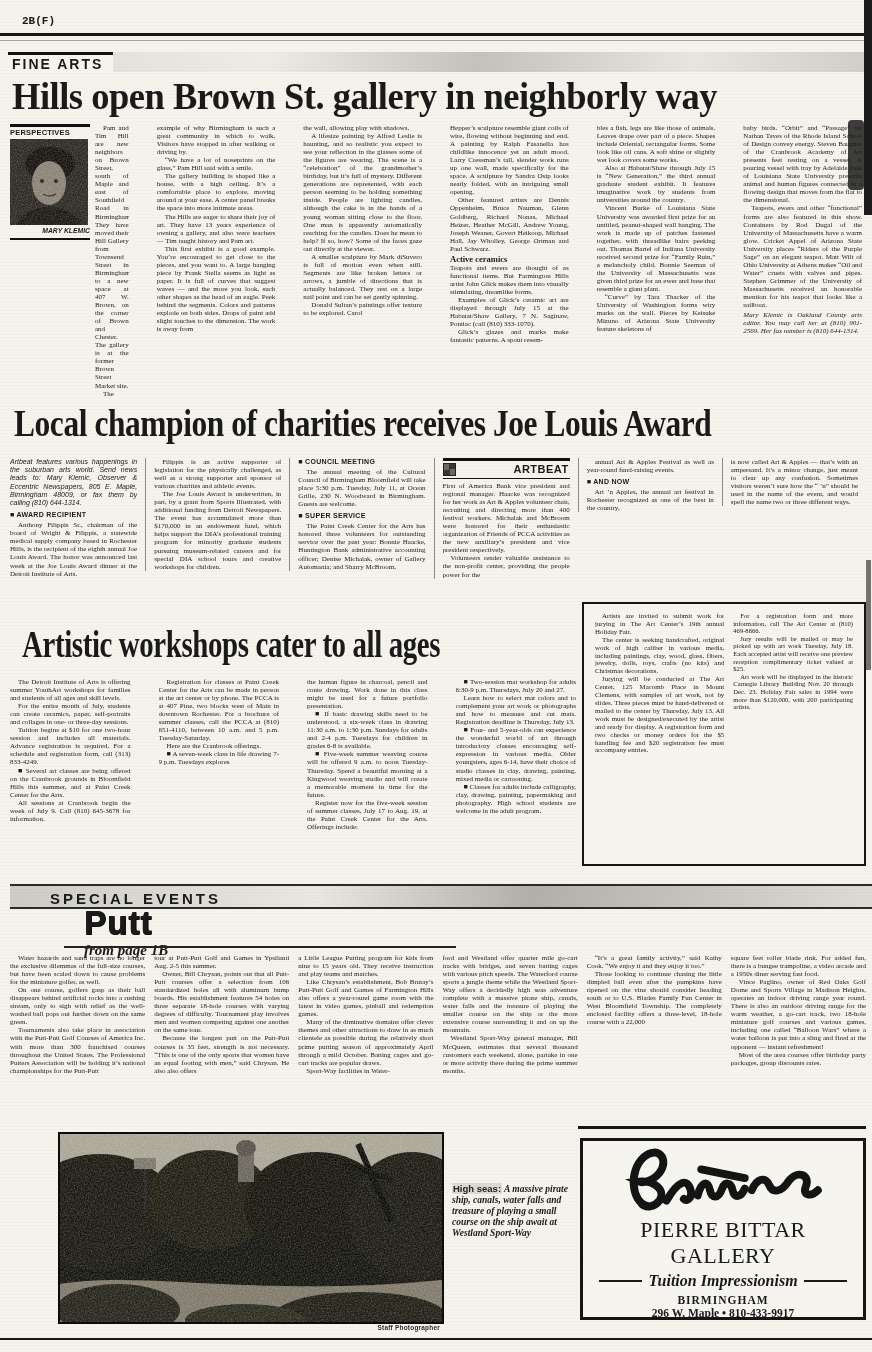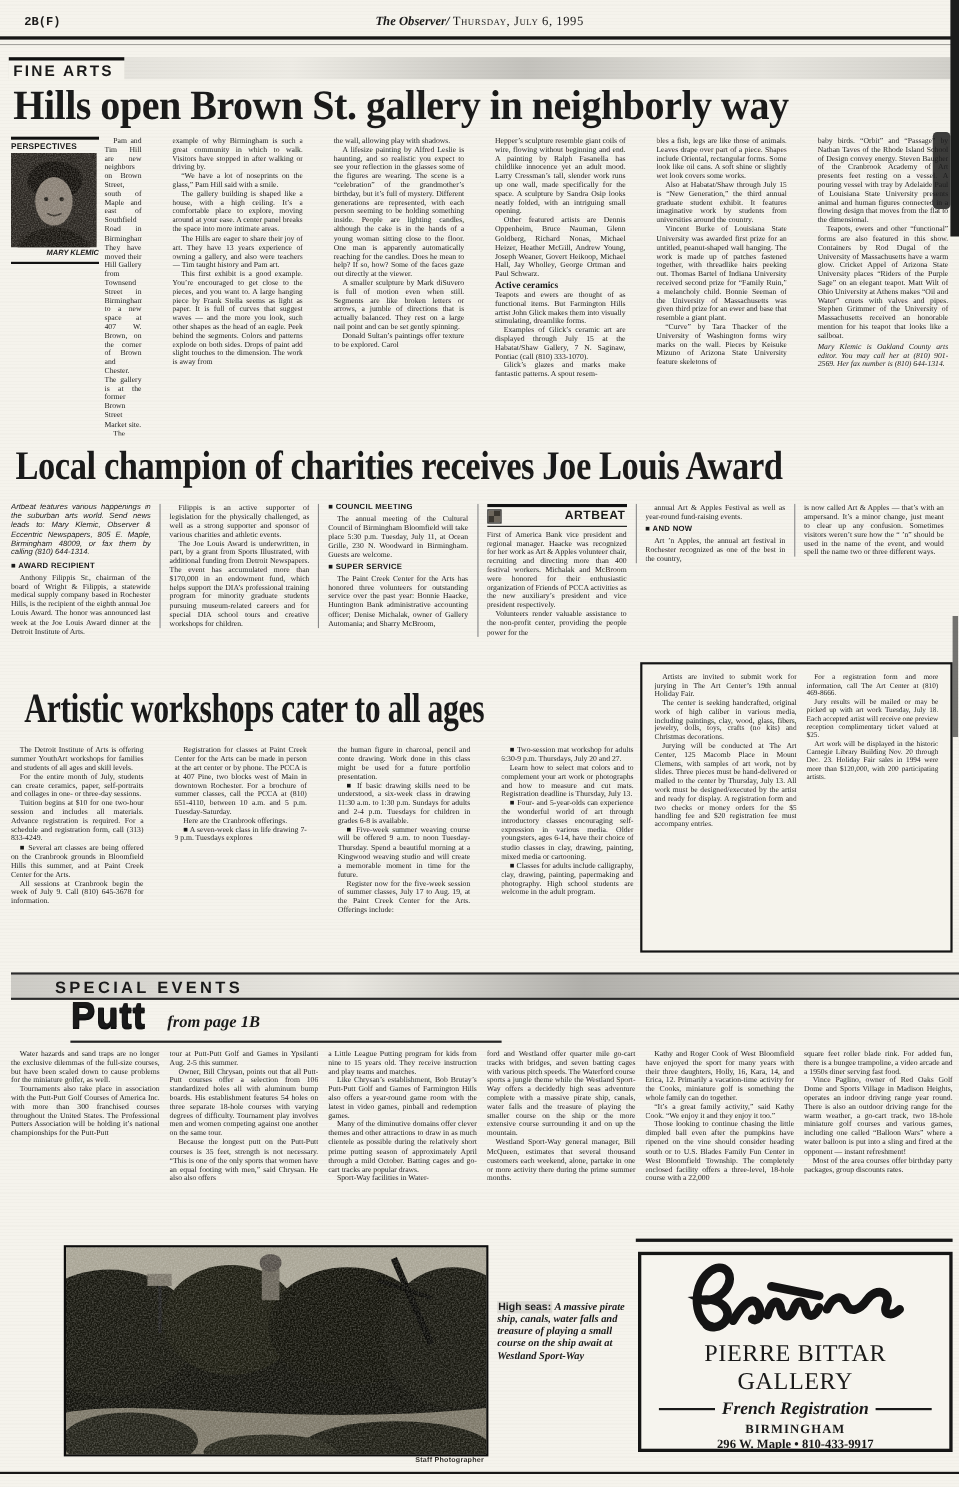--- a/index.html
+++ b/index.html
@@ -59,21 +59,21 @@
   
   .hbox{border:2px solid #141414;background:#f5f3ec;padding:8px 11px;overflow:hidden;}
   .hbox .hh{font-style:italic;font-weight:bold;font-size:30px;line-height:35px;letter-spacing:-.5px;margin:2px 0 6px;}
   .hbox .hcols{display:flex;gap:9px;}
   .hbox .hcol{flex:1.08 1 0;font-size:6.9px;line-height:7.9px;text-align:justify;overflow:hidden;}
   .hbox .hcolB{flex:1 1 0;font-size:6.6px;line-height:7.6px;}
   .hbox p{margin:0;text-indent:7px;}
   .pullquote{font-family:"Liberation Sans",sans-serif;font-weight:bold;font-size:10px;line-height:11.5px;text-align:left;
     border-bottom:2px solid #111;padding-bottom:6px;margin-bottom:5px;text-indent:0 !important;}
   
-  .putt-h{display:flex;align-items:baseline;}
+  .putt-h{display:flex;align-items:baseline;flex-direction:column;}
   .putt-word{font-family:"Liberation Sans",sans-serif;font-weight:bold;font-size:33px;letter-spacing:1px;
     text-shadow:1px 0 #111, 0 1px #111, 1px 1px #111;}
   .putt-cont{font-style:italic;font-weight:bold;font-size:15px;margin-left:20px;}
   
   .caption{font-size:9.5px;line-height:11px;font-style:italic;font-weight:bold;text-align:left;}
   .cap-lead{font-family:"Liberation Sans",sans-serif;font-style:normal;font-weight:bold;color:#222;
     background:rgba(40,40,40,.12);padding:0 1px;}
   .credit{font-family:"Liberation Sans",sans-serif;font-weight:bold;font-size:6.5px;color:#2e2c28;letter-spacing:.2px;filter:blur(.3px);text-align:right;}
   
   .adbox{border:3px solid #151515;text-align:center;padding:4px 6px;background:#f6f4ee;}
@@ -85,24 +85,20 @@
   .ad-addr{font-weight:bold;font-size:11.5px;margin-top:1px;}
   .artifact{background:#1c1c1c;}
   img,svg{display:block;}
 </style>
 </head>
 <body>
 
 <div class="page">
 
   <div class="abs pagenum" style="left:22px;top:15px;">2B(F)</div>
-  <div class="abs masthead-center" style="left:0;top:14px;">
-    <span class="paper">The Observer/</span>
-    <span class="date">Thursday, July 6, 1995</span>
-  </div>
   <div class="abs rule" style="left:0;top:33px;width:872px;height:3px;"></div>
   <div class="abs" style="left:0;top:40px;width:872px;height:1px;background:rgba(20,20,20,.35);"></div>
 
   <div class="abs band" style="left:8px;top:52px;width:856px;">
     <span class="lbl">FINE ARTS</span>
   </div>
 
   <div class="abs h1 nowrap" style="left:12px;top:74px;">Hills open Brown St. gallery in neighborly way</div>
 
   <div class="abs cols" style="left:10px;top:124px;width:852px;height:272px;">
@@ -272,39 +268,39 @@
 
   <div class="abs putt-h" style="left:64px;top:904px;">
     <span class="putt-word">Putt</span>
     <span class="putt-cont">from page 1B</span>
   </div>
   <div class="abs" style="left:64px;top:946px;width:392px;height:2px;background:#222;"></div>
 
   <div class="abs cols" style="left:10px;top:954px;width:856px;height:176px;gap:9px;">
     <div class="col">
         <p>Water hazards and sand traps are no longer the exclusive dilemmas of the full-size courses, but have been scaled down to cause problems for the miniature golfer, as well.</p>
+        <p>On one course, golfers gasp as their ball disappears behind artificial rocks into a rushing stream, only to sigh with relief as the well-washed ball pops out further down on the same green.</p>
         <p>Tournaments also take place in association with the Putt-Putt Golf Courses of America Inc. with more than 300 franchised courses throughout the United States. The Professional Putters Association will be holding it’s national championships for the Putt-Putt</p>
       </div>
     <div class="col cont">
         <p>tour at Putt-Putt Golf and Games in Ypsilanti Aug. 2-5 this summer.</p>
         <p>Owner, Bill Chrysan, points out that all Putt-Putt courses offer a selection from 106 standardized holes all with aluminum bump boards. His establishment features 54 holes on three separate 18-hole courses with varying degrees of difficulty. Tournament play involves men and women competing against one another on the same tour.</p>
         <p>Because the longest putt on the Putt-Putt courses is 35 feet, strength is not necessary. “This is one of the only sports that women have an equal footing with men,” said Chrysan. He also also offers</p>
       </div>
     <div class="col cont">
         <p>a Little League Putting program for kids from nine to 15 years old. They receive instruction and play teams and matches.</p>
         <p>Like Chrysan’s establishment, Bob Brutay’s Putt-Putt Golf and Games of Farmington Hills also offers a year-round game room with the latest in video games, pinball and redemption games.</p>
         <p>Many of the diminutive domains offer clever themes and other attractions to draw in as much clientele as possible during the relatively short prime putting season of approximately April through a mild October. Batting cages and go-cart tracks are popular draws.</p>
         <p>Sport-Way facilities in Water-</p>
       </div>
     <div class="col cont">
         <p>ford and Westland offer quarter mile go-cart tracks with bridges, and seven batting cages with various pitch speeds. The Waterford course sports a jungle theme while the Westland Sport-Way offers a decidedly high seas adventure complete with a massive pirate ship, canals, water falls and the treasure of playing the smaller course on the ship or the more extensive course surrounding it and on up the mountain.</p>
         <p>Westland Sport-Way general manager, Bill McQueen, estimates that several thousand customers each weekend, alone, partake in one or more activity there during the prime summer months.</p>
       </div>
     <div class="col">
-        <p>Kathy and Roger Cook of West Bloomfield have enjoyed the sport for many years with their three daughters, Holly, 16, Kara, 14, and Erica, 12. Primarily a vacation-time activity for the Cooks, miniature golf is something the whole family can do together.</p>
         <p>“It’s a great family activity,” said Kathy Cook. “We enjoy it and they enjoy it too.”</p>
         <p>Those looking to continue chasing the little dimpled ball even after the pumpkins have ripened on the vine should consider heading south or to U.S. Blades Family Fun Center in West Bloomfield Township. The completely enclosed facility offers a three-level, 18-hole course with a 22,000</p>
       </div>
     <div class="col cont">
         <p>square feet roller blade rink. For added fun, there is a bungee trampoline, a video arcade and a 1950s diner serving fast food.</p>
         <p>Vince Paglino, owner of Red Oaks Golf Dome and Sports Village in Madison Heights, operates an indoor driving range year round. There is also an outdoor driving range for the warm weather, a go-cart track, two 18-hole miniature golf courses and various games, including one called “Balloon Wars” where a water balloon is put into a sling and fired at the opponent — instant refreshment!</p>
         <p>Most of the area courses offer birthday party packages, group discounts rates.</p>
       </div>
   </div>
 
@@ -350,21 +346,21 @@
         <path d="M38 70 C20 66 16 30 34 14 C50 0 64 16 52 32 C44 42 32 44 28 42 C46 40 60 52 52 64 C46 72 36 72 32 68"></path>
         <path d="M60 64 C74 40 84 38 88 52 C90 60 84 66 80 62"></path>
         <path d="M96 58 C100 42 108 40 110 52 C112 62 120 62 124 50 C127 42 134 42 136 52 C138 62 146 60 150 50"></path>
         <path d="M100 28 L150 38"></path>
         <path d="M158 52 C164 38 174 36 178 46 C182 56 192 54 200 42 C210 28 226 34 220 48 C216 58 226 60 234 52"></path>
       </g>
     </svg>
     <div class="ad-gallery">PIERRE BITTAR GALLERY</div>
     <div class="ad-style">
       <span class="dash"></span>
-      <span class="txt">French Registration</span>
+      <span class="txt">Tuition Impressionism</span>
       <span class="dash"></span>
     </div>
     <div class="ad-city">BIRMINGHAM</div>
     <div class="ad-addr">296 W. Maple • 810-433-9917</div>
   </div>
 
   <div class="abs rule" style="left:0;top:1338px;width:872px;height:2px;"></div>
 
   <div class="abs artifact" style="left:864px;top:0;width:8px;height:215px;"></div>
   <div class="abs artifact" style="left:848px;top:120px;width:16px;height:70px;border-radius:4px;opacity:.85;"></div>

